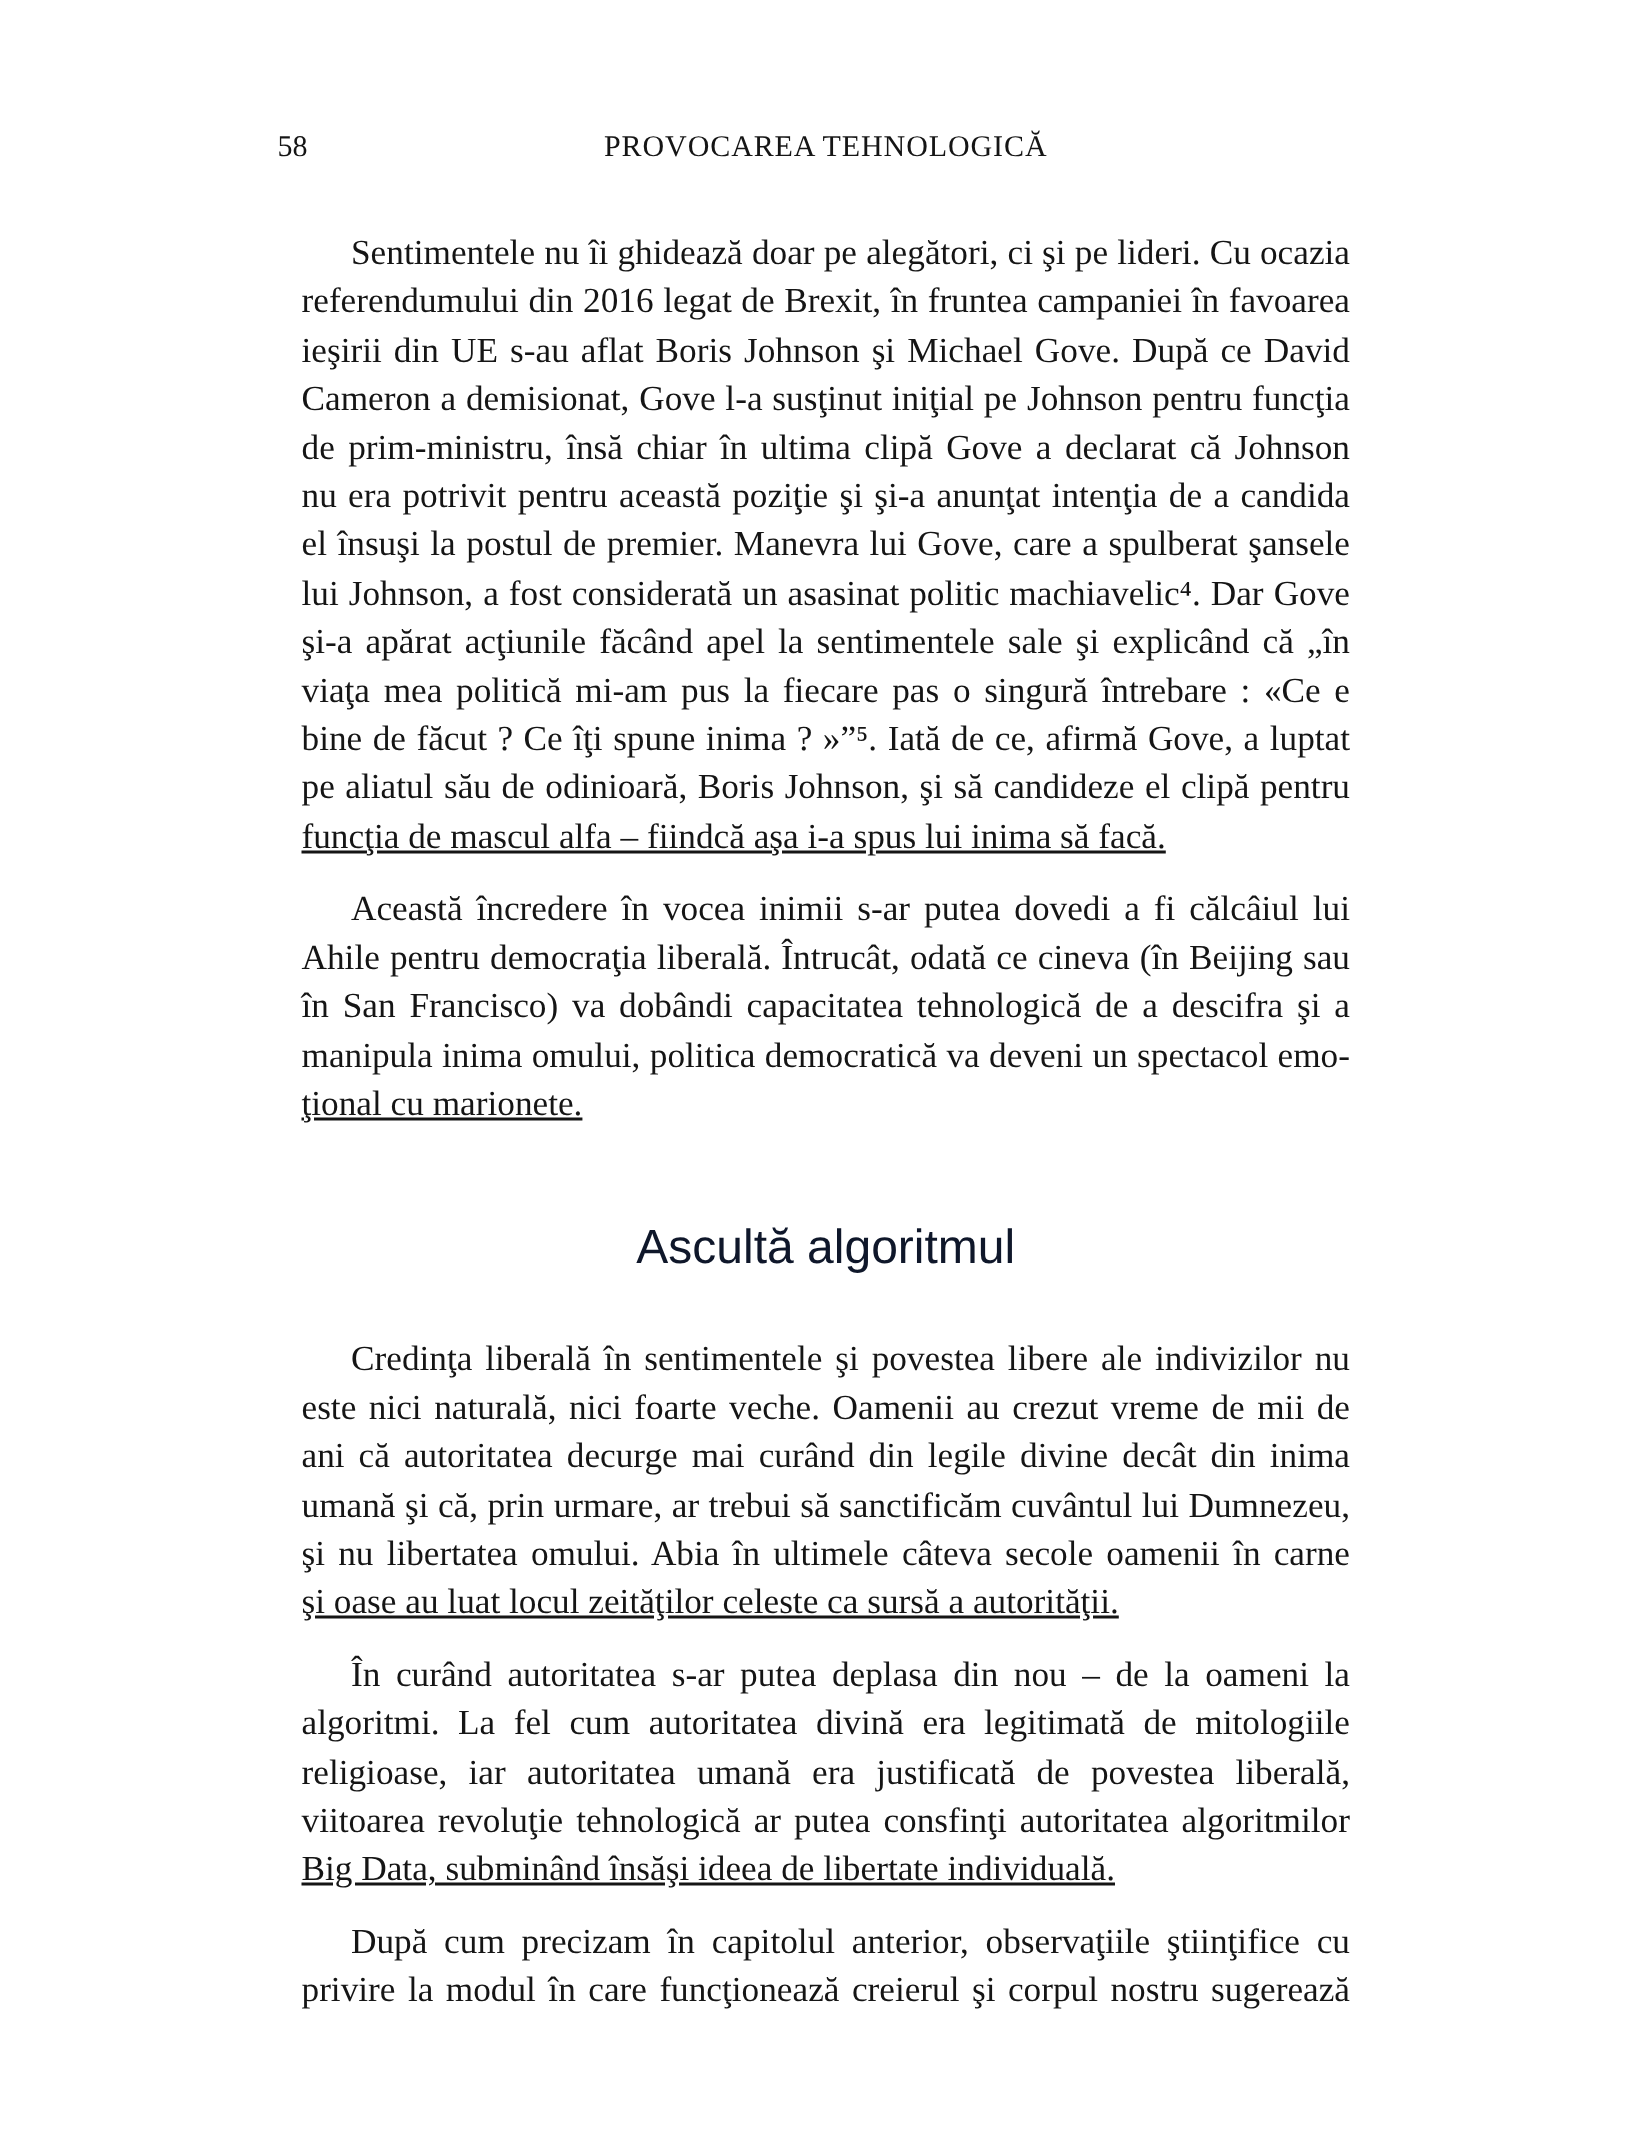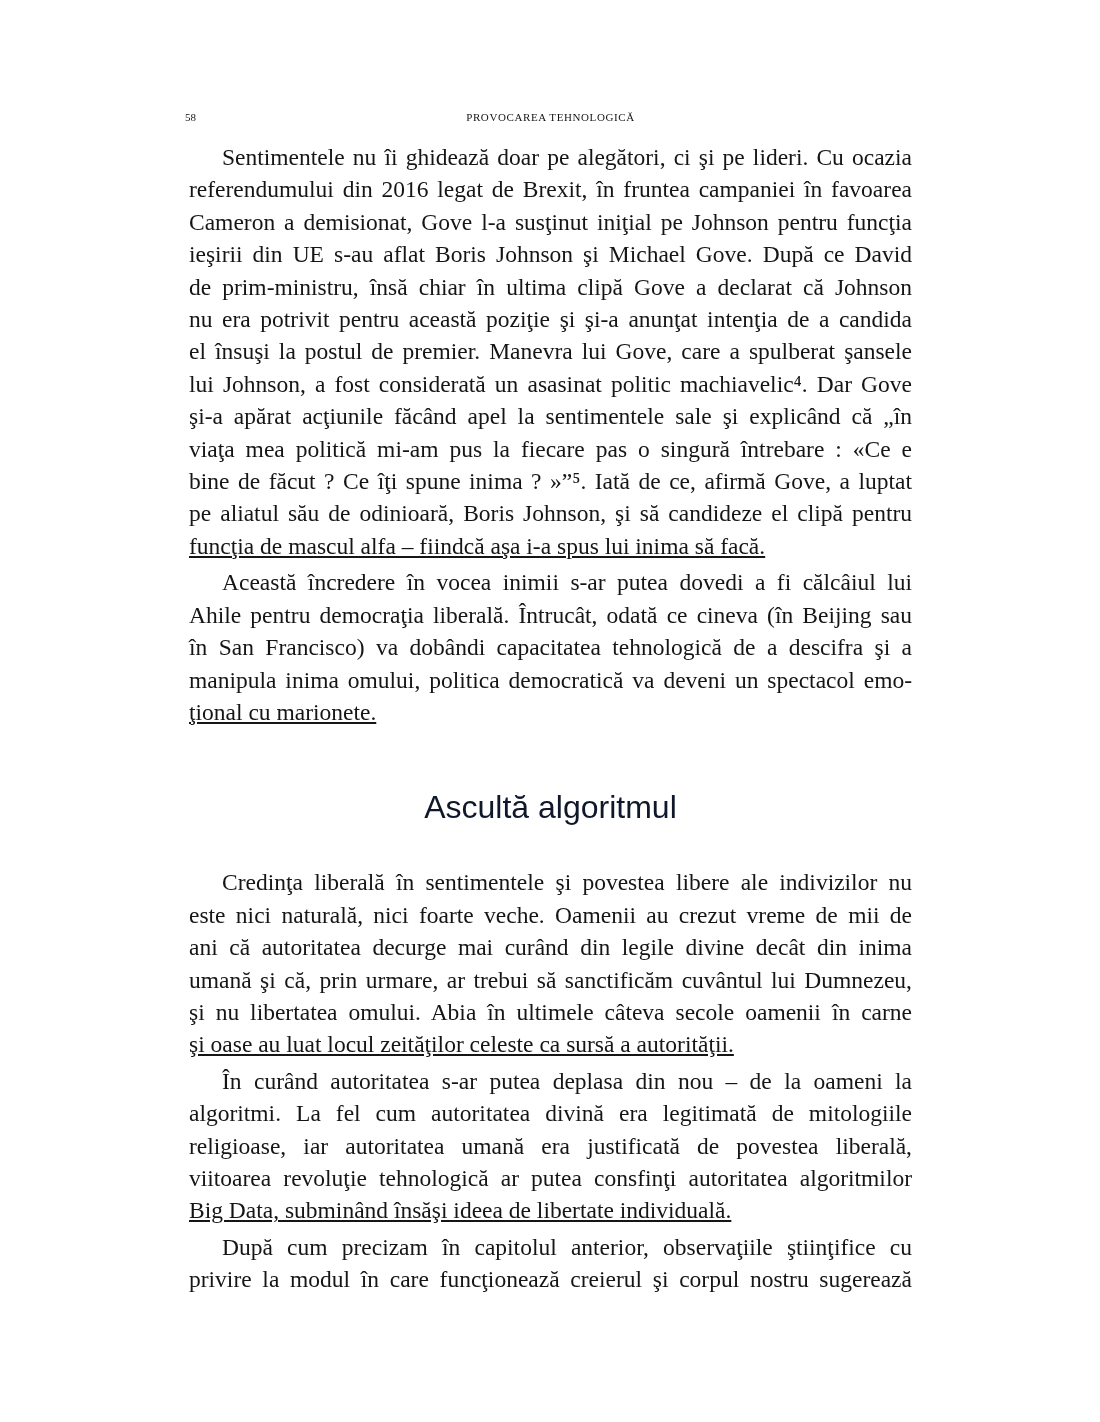--- a/index.html
+++ b/index.html
@@ -11,45 +11,45 @@
     position: relative;
     width: 1100px;
     height: 1422px;
     background: #ffffff;
     color: #151515;
     font-family: "Liberation Serif", "DejaVu Serif", serif;
     overflow: hidden;
   }
   .page-header {
     position: absolute;
-    top: 107px;
+    top: 88px;
     left: 185px;
     width: 731px;
     height: 22px;
-    font-size: 11px;
+    font-size: 20px;
     line-height: 20px;
   }
   .page-number {
     position: absolute;
     left: 0;
     top: 0;
   }
   .running-title {
     text-align: center;
     letter-spacing: 0.6px;
   }
   .page-body {
     position: absolute;
     top: 137px;
     left: 185px;
     width: 731px;
     font-size: 23.5px;
     line-height: 32.4px;
   }
-  .paragraph { margin: 4px; }
+  .paragraph { margin: 16px; }
   .line {
     text-align: justify;
     text-align-last: justify;
   }
   .line.last { text-align-last: left; text-decoration: underline; }
   .line.indent { text-indent: 33px; }
   .section-heading {
     font-family: "Liberation Sans", "DejaVu Sans", sans-serif;
     font-weight: 400;
     font-size: 32px;
@@ -64,22 +64,22 @@
 
 <div class="page">
   <header class="page-header">
     <span class="page-number">58</span>
     <div class="running-title">PROVOCAREA TEHNOLOGICĂ</div>
   </header>
   <main class="page-body">
       <div class="paragraph">
         <div class="line indent">Sentimentele nu îi ghidează doar pe alegători, ci şi pe lideri. Cu ocazia</div>
         <div class="line">referendumului din 2016 legat de Brexit, în fruntea campaniei în favoarea</div>
+        <div class="line">ieşirii din UE s-au aflat Boris Johnson şi Michael Gove. După ce David</div>
         <div class="line">Cameron a demisionat, Gove l-a susţinut iniţial pe Johnson pentru funcţia</div>
-        <div class="line">ieşirii din UE s-au aflat Boris Johnson şi Michael Gove. După ce David</div>
         <div class="line">de prim-ministru, însă chiar în ultima clipă Gove a declarat că Johnson</div>
         <div class="line">nu era potrivit pentru această poziţie şi şi-a anunţat intenţia de a candida</div>
         <div class="line">el însuşi la postul de premier. Manevra lui Gove, care a spulberat şansele</div>
         <div class="line">lui Johnson, a fost considerată un asasinat politic machiavelic⁴. Dar Gove</div>
         <div class="line">şi-a apărat acţiunile făcând apel la sentimentele sale şi explicând că „în</div>
         <div class="line">viaţa mea politică mi-am pus la fiecare pas o singură întrebare : «Ce e</div>
         <div class="line">bine de făcut ? Ce îţi spune inima ? »”⁵. Iată de ce, afirmă Gove, a luptat</div>
         <div class="line">pe aliatul său de odinioară, Boris Johnson, şi să candideze el clipă pentru</div>
         <div class="line last">funcţia de mascul alfa – fiindcă aşa i-a spus lui inima să facă.</div>
       </div>

